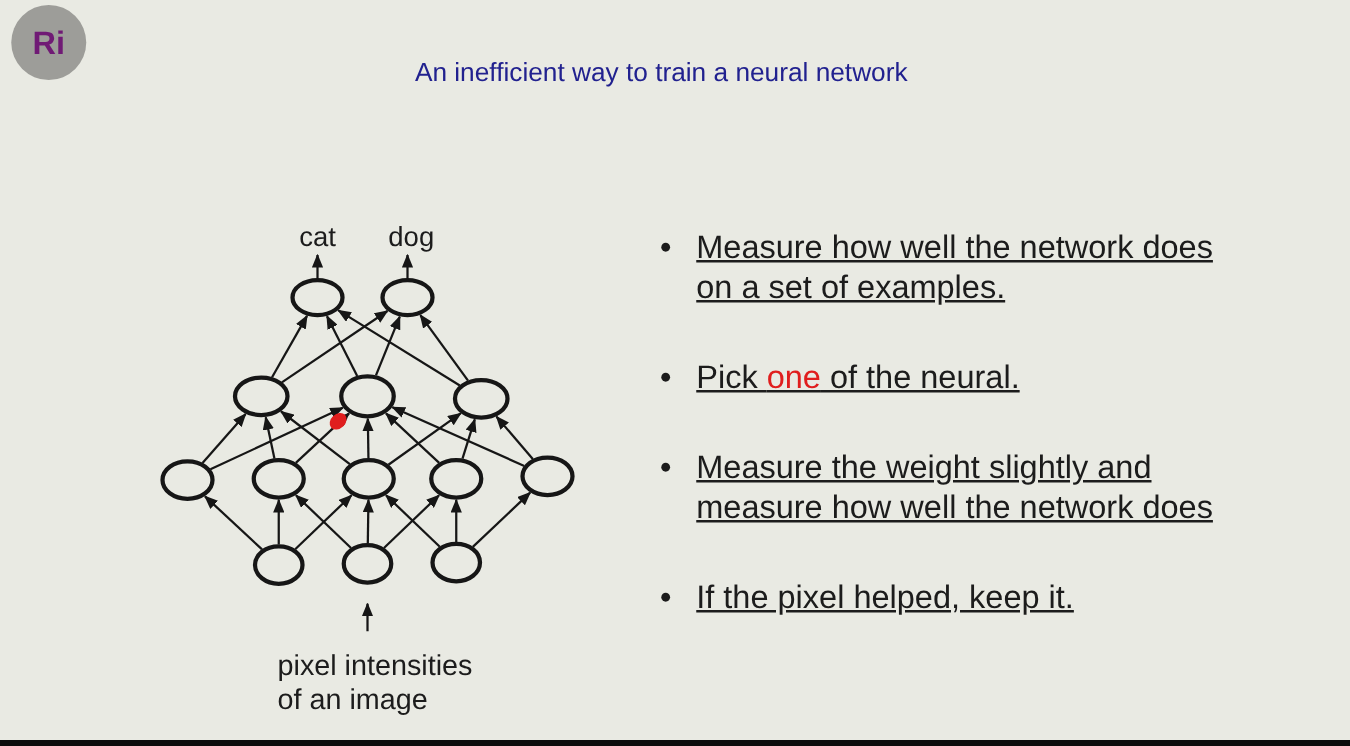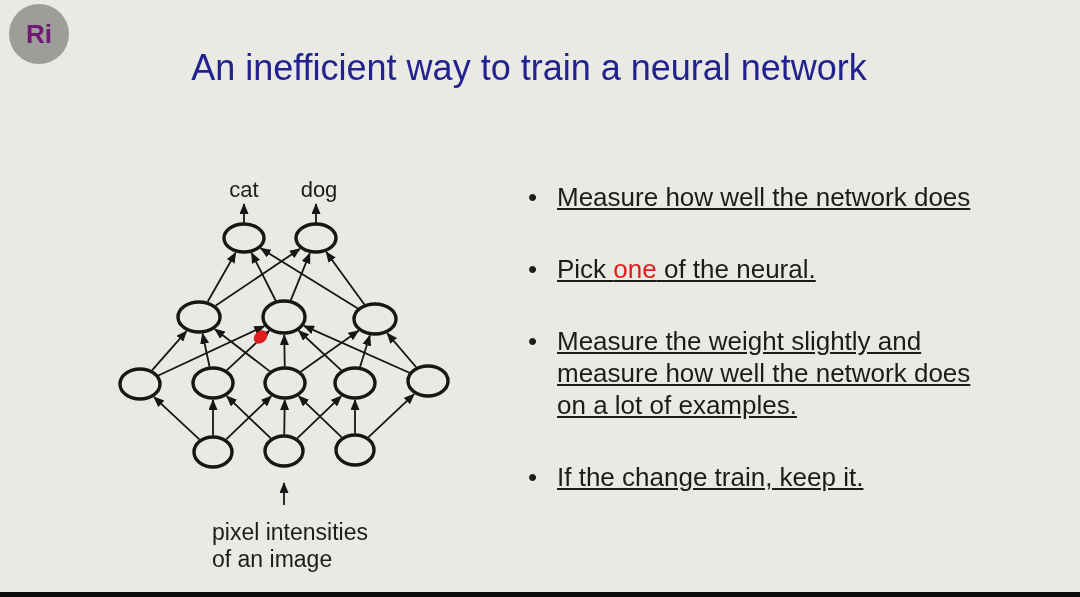--- a/index.html
+++ b/index.html
@@ -17,25 +17,25 @@
     background: var(--logo-gray, #9d9d99);
     display: flex; align-items: center; justify-content: center;
   }
   .ri-logo span {
     color: #701a75; font-weight: bold; font-size: 26px; letter-spacing: 0px;
   }
 
   .title {
     position: absolute; left: 0; top: 47px; width: 1058px; margin: 0;
     text-align: center;
-    font-size: 36px; font-weight: 400;
+    font-size: 21px; font-weight: 400;
     color: var(--title, #21218f);
   }
 
-  .diagram { position: absolute; left: 92px; top: 160px; width: 400px; height: 430px; }
+  .diagram { position: absolute; left: 102px; top: 160px; width: 400px; height: 430px; }
   .diagram svg { display: block; width: 100%; height: 100%; }
   .edge { stroke: var(--diagram-stroke, #1c1c1c); stroke-width: 1.8; fill: none; }
   .node { fill: var(--background, #e9eae3); stroke: var(--diagram-stroke, #1c1c1c); stroke-width: 3.4; }
   .nlabel { font-size: 22px; fill: var(--text, #1c1c1c); font-family: "Liberation Sans", sans-serif; }
   .caption { font-size: 23px; fill: var(--text, #1c1c1c); font-family: "Liberation Sans", sans-serif; }
 
   .bullets {
     position: absolute; left: 528px; top: 181px; width: 470px;
     font-size: 26px; line-height: 32px;
     color: var(--text, #1c1c1c);
@@ -123,39 +123,39 @@
           <text x="210" y="567" class="caption">of an image</text>
         </g>
     </svg>
   </div>
 
   <div class="bullets" id="bullet-list">
       <div class="bullet-item">
         <span class="bullet-marker">•</span>
         <div class="bullet-body">
           <div class="bullet-line"><span>Measure how well the network does</span></div>
+          <div class="bullet-line"><span>on a set of examples.</span></div>
         </div>
       </div>
       <div class="bullet-item">
         <span class="bullet-marker">•</span>
         <div class="bullet-body">
           <div class="bullet-line"><span>Pick </span><span class="red">one</span><span> of the neural.</span></div>
         </div>
       </div>
       <div class="bullet-item">
         <span class="bullet-marker">•</span>
         <div class="bullet-body">
           <div class="bullet-line"><span>Measure the weight slightly and</span></div>
           <div class="bullet-line"><span>measure how well the network does</span></div>
-          <div class="bullet-line"><span>on a lot of examples.</span></div>
         </div>
       </div>
       <div class="bullet-item">
         <span class="bullet-marker">•</span>
         <div class="bullet-body">
-          <div class="bullet-line"><span>If the change train, keep it.</span></div>
+          <div class="bullet-line"><span>If the pixel helped, keep it.</span></div>
         </div>
       </div>
     </div>
 
   <div class="bottom-bar"></div>
 
 </div>
 
 </body></html>

